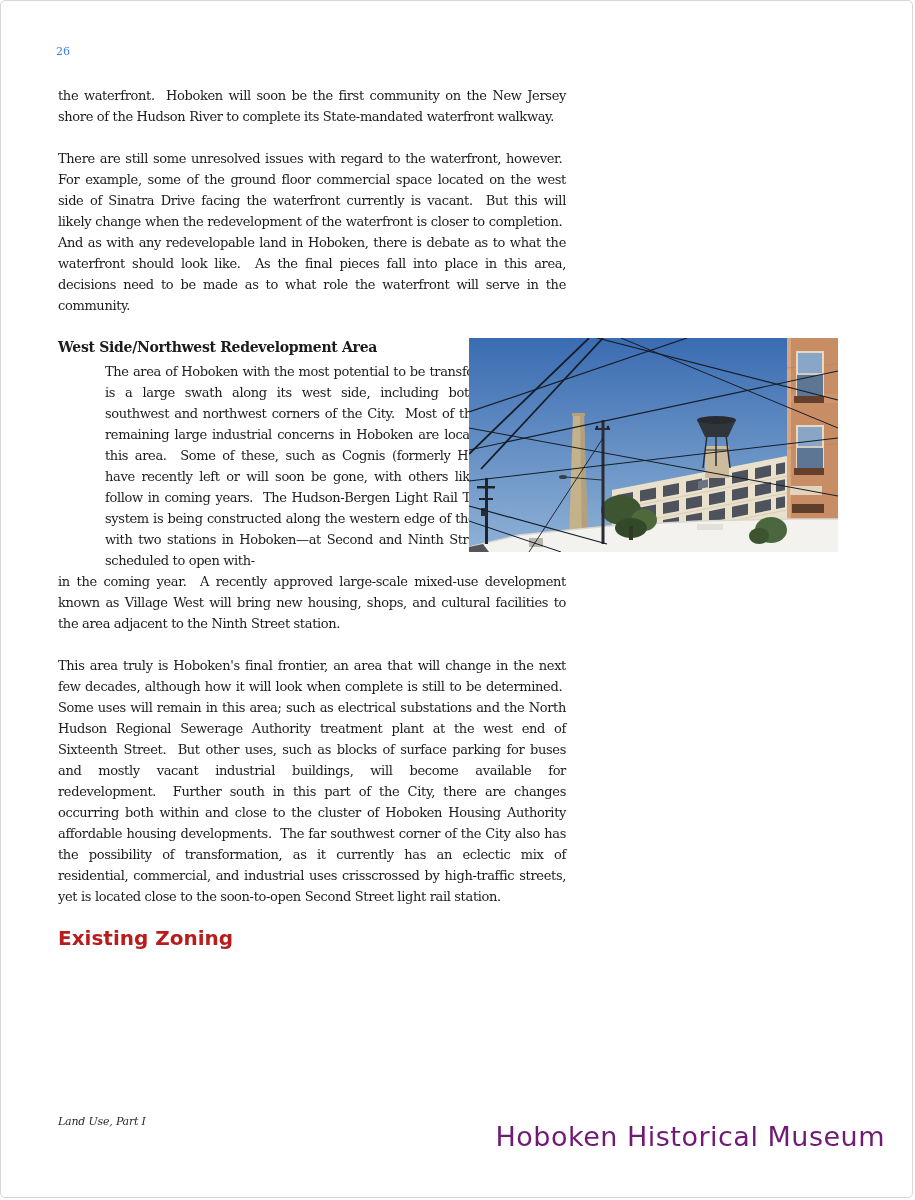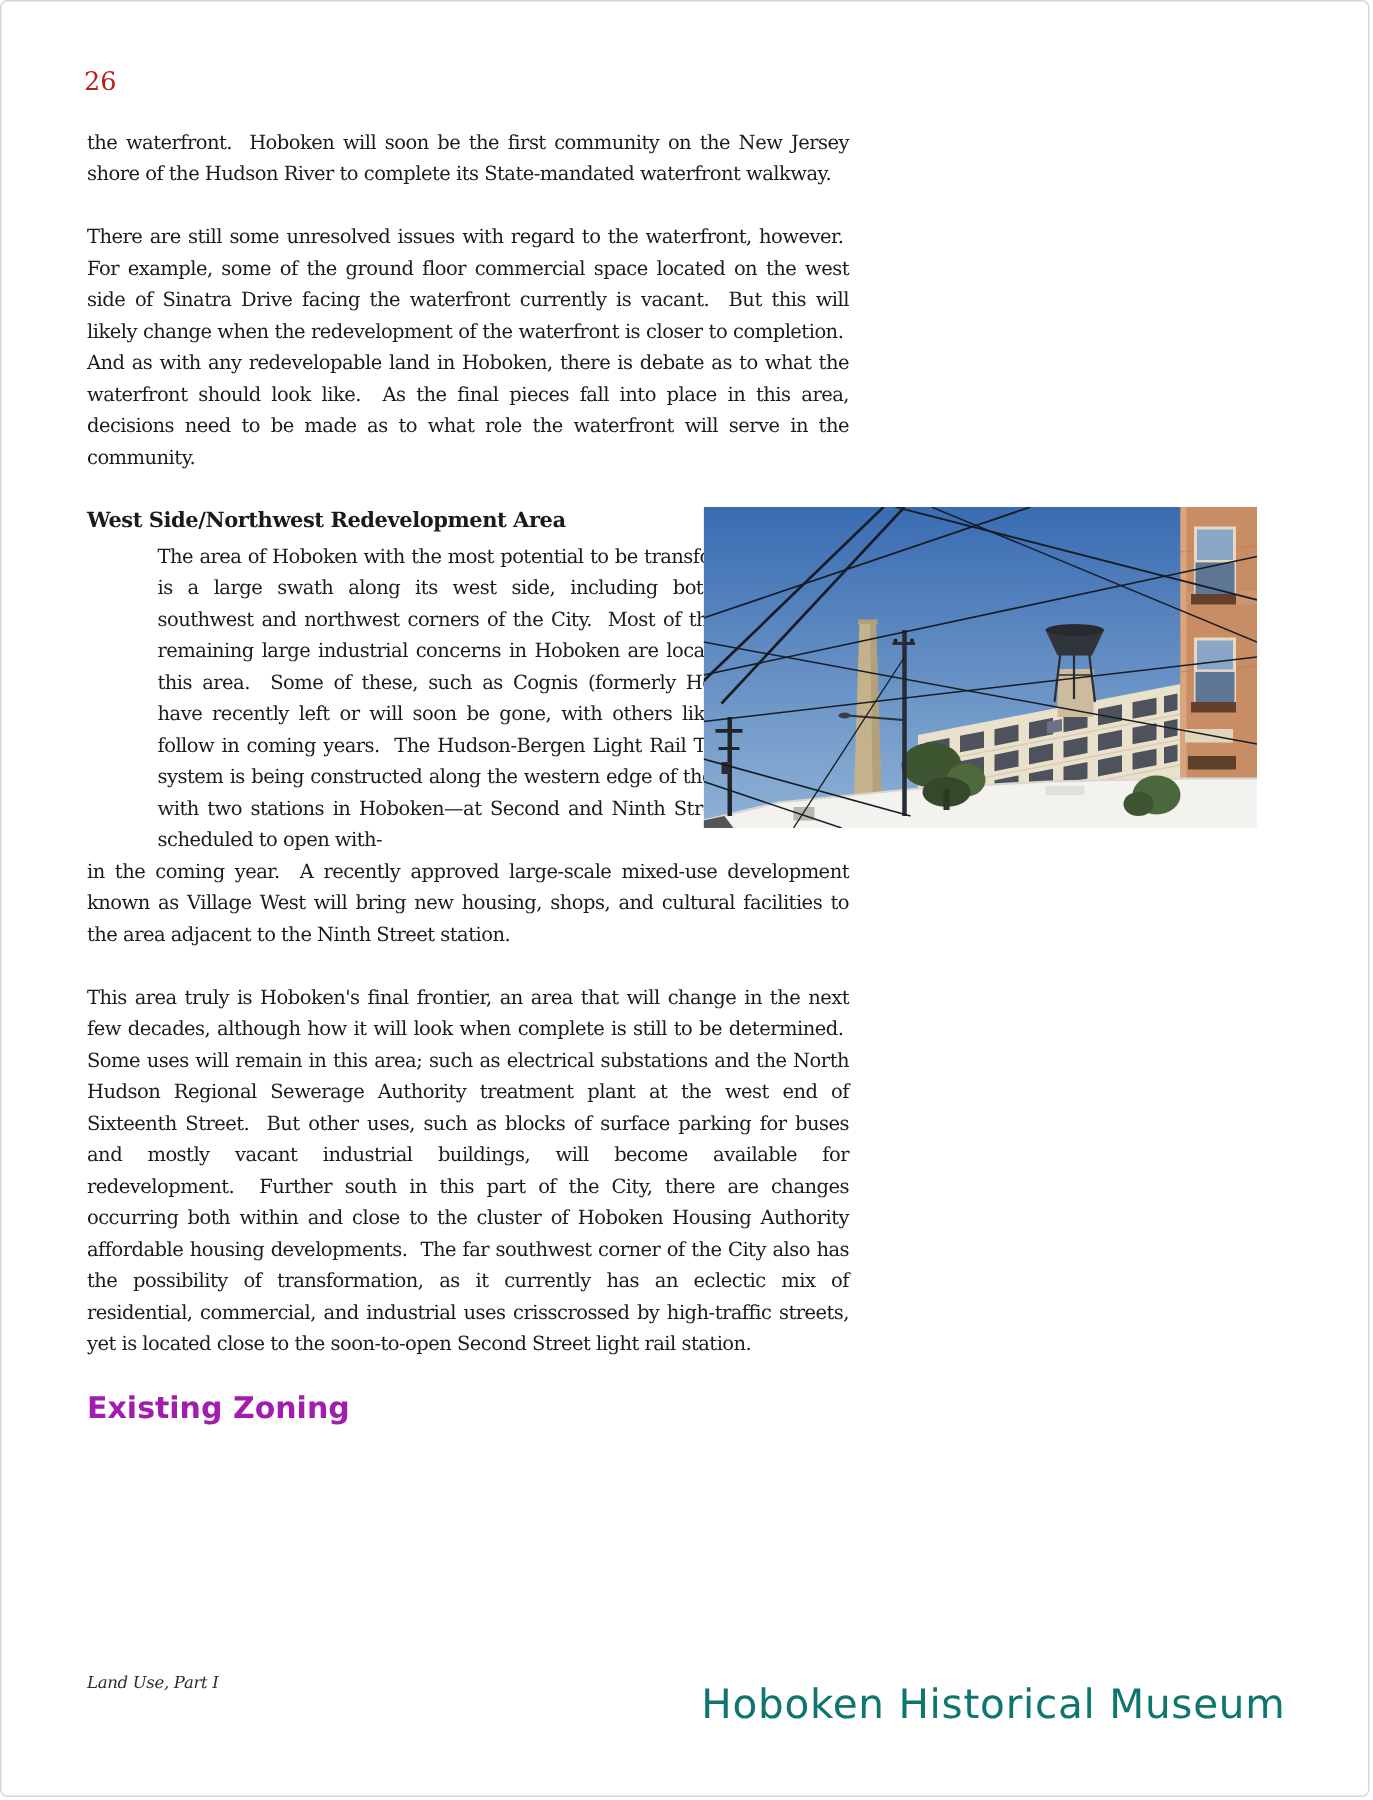--- a/index.html
+++ b/index.html
@@ -8,56 +8,56 @@
     width:913px;height:1198px;
     border:1px solid #d6d6d6;border-radius:5px;
     background:#ffffff;
     box-sizing:border-box;
     overflow:hidden;
     font-family:"DejaVu Serif", serif;
     color:#1b1b1b;
   }
   .page-number{
     position:absolute;left:55px;top:44px;
-    font-size:17px;color:#b91c1c;
+    font-size:11px;color:#3b82f6;
   }
   .flow{
     position:absolute;left:57px;top:84px;width:508px;
     font-size:13px;line-height:21px;letter-spacing:-0.35px;
     text-align:justify;
   }
   .flow p{margin:0 0 21px 0;}
   .flow p.narrow{width:402px;margin-bottom:0;margin-left:47px;}
   .flow p.cont{margin-top:0;}
   .subhead{
     font-size:14px;font-weight:bold;letter-spacing:-0.3px;
     margin:0 0 3px 0;width:402px;text-align:left;
   }
   .section-head{
     font-family:"DejaVu Sans", sans-serif;
-    font-size:20px;font-weight:bold;color:#a21caf;
+    font-size:20px;font-weight:bold;color:#b91c1c;
     letter-spacing:0;margin:16px 0 26px 0;text-align:left;
   }
   .overview-head{
     font-size:15px;font-weight:bold;letter-spacing:-0.3px;
     margin:0 0 3px 0;text-align:left;
   }
   .photo-frame{
     position:absolute;left:468px;top:337px;width:369px;height:214px;
     overflow:hidden;
   }
   .photo-frame svg{display:block;}
   .footer-left{
     position:absolute;left:57px;top:1114px;
     font-size:11px;font-style:italic;color:#2a2a2a;letter-spacing:-0.2px;text-align:center;
   }
   .watermark{
-    position:absolute;right:55px;top:1120px;
+    position:absolute;right:27px;top:1120px;
     font-family:"DejaVu Sans", sans-serif;
-    font-size:27px;color:#0f766e;letter-spacing:0.5px;
+    font-size:27px;color:#701a75;letter-spacing:0.5px;
   }
 </style>
 </head>
 <body>
 
 <div class="page">
 
   <div class="page-number">26</div>
 
   <div class="flow">

